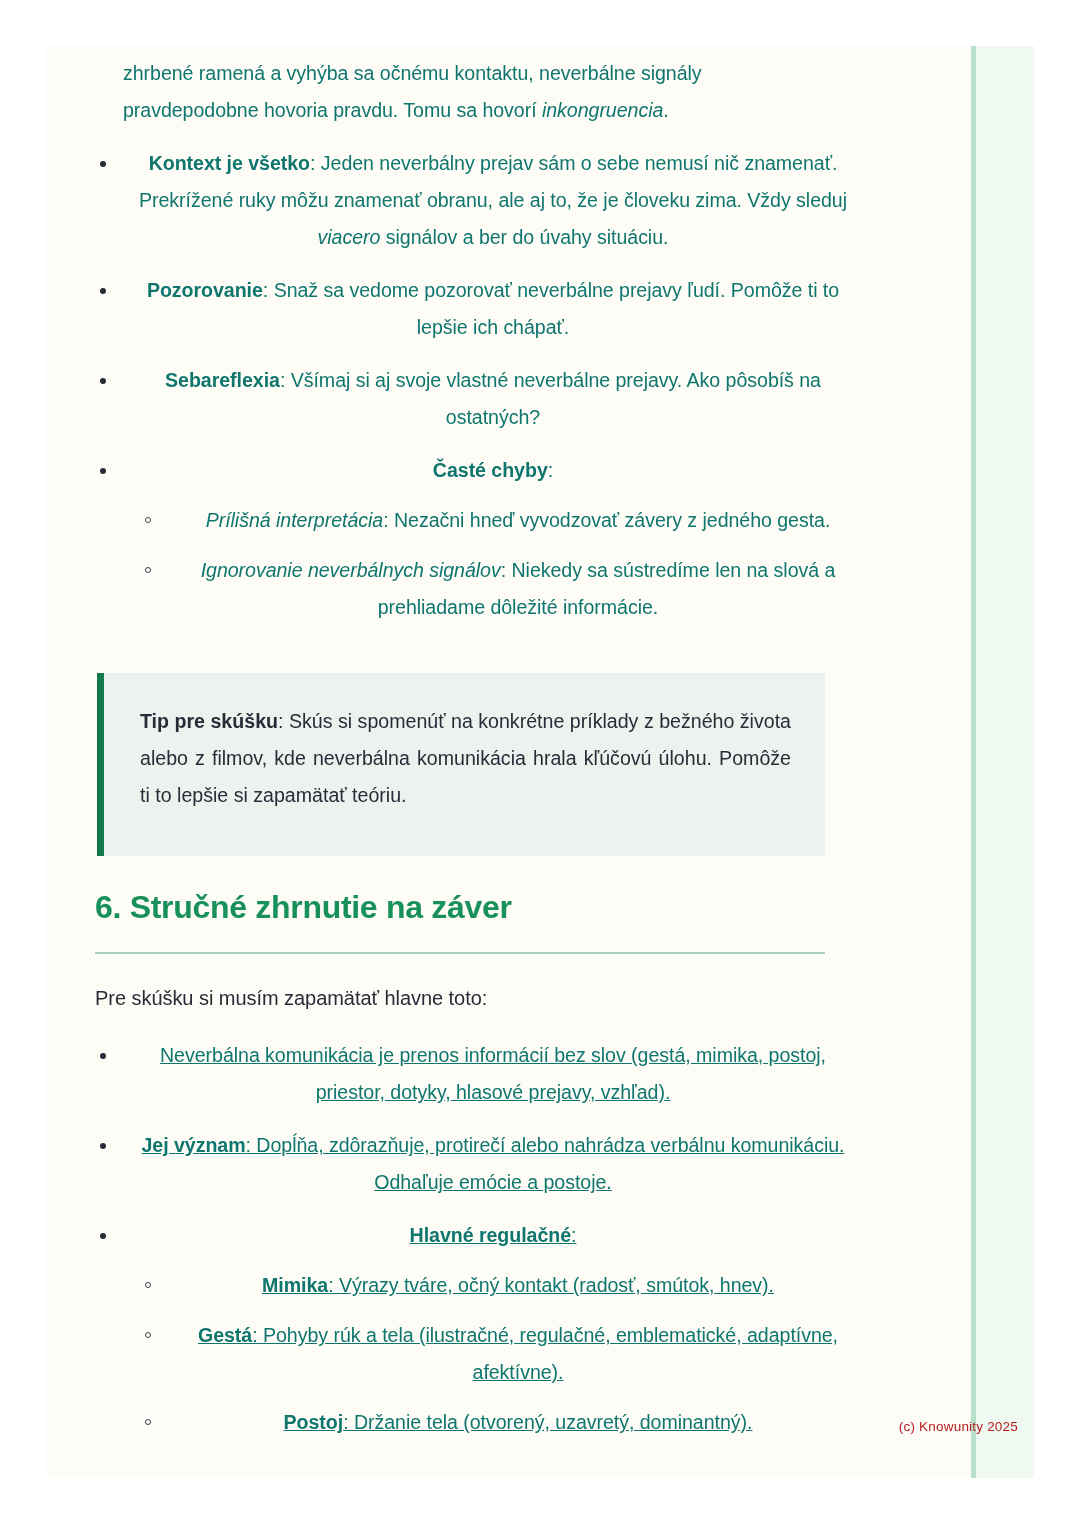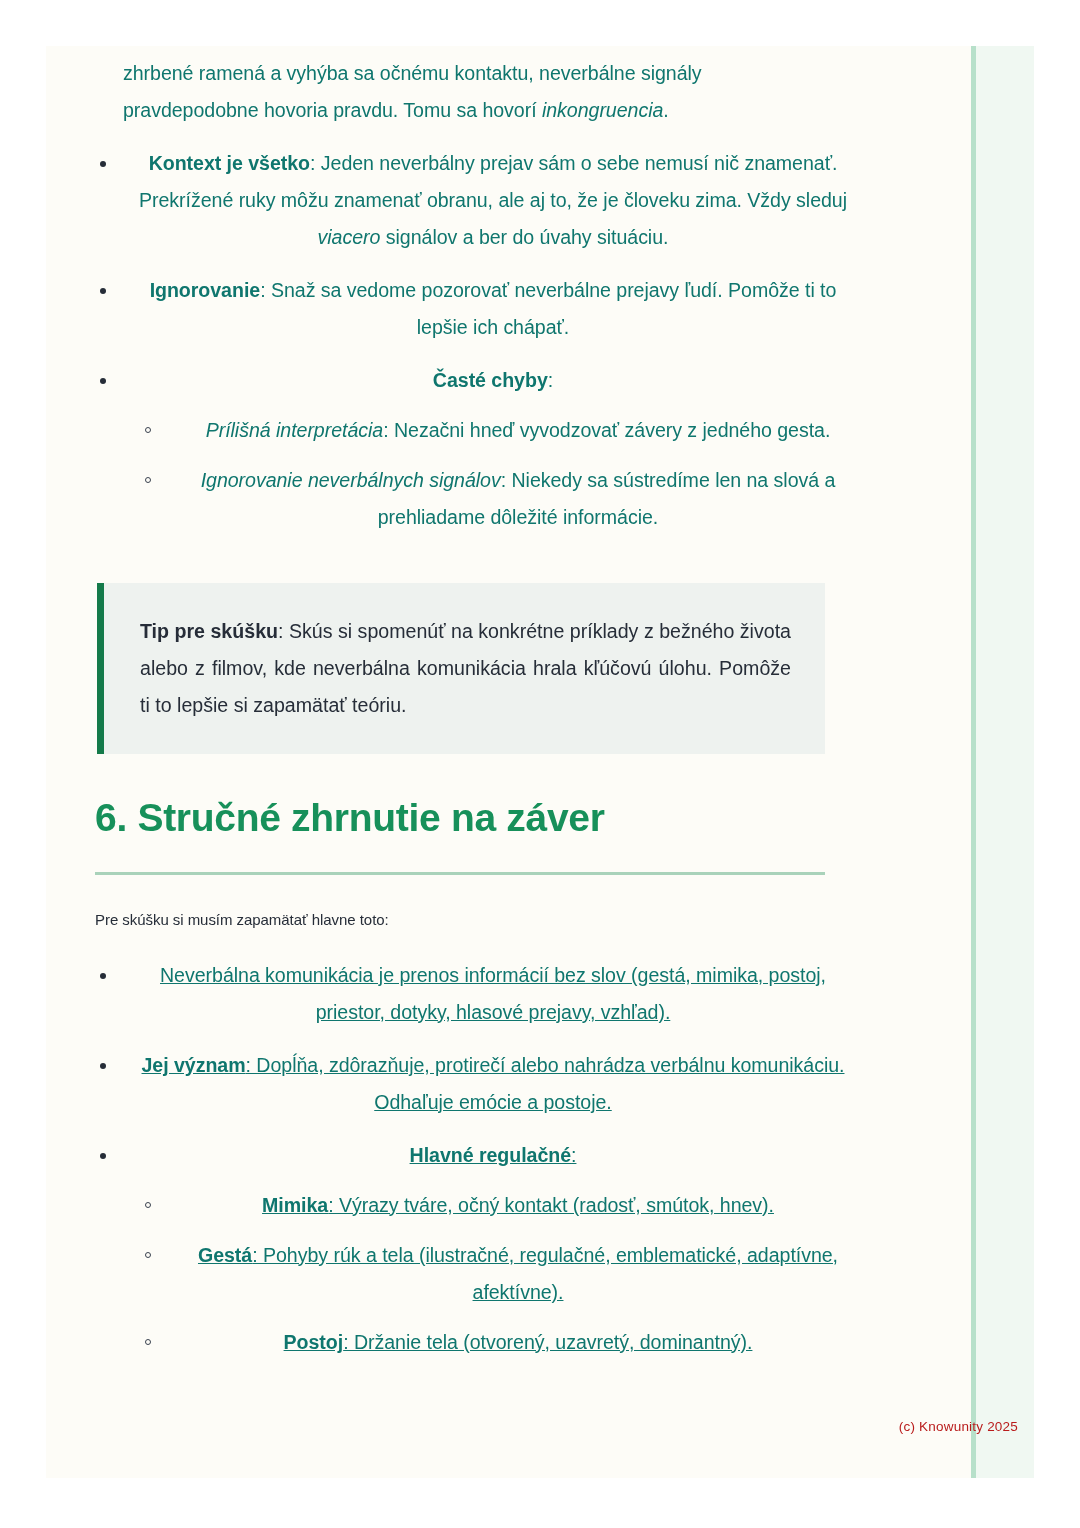--- a/index.html
+++ b/index.html
@@ -118,52 +118,52 @@
   i, .i { font-style: italic; }
 
   
   #tip-box {
     margin-top: 47px;
     margin-left: 8px;
     width: 728px;
     background: #eef2ef;
     border-left: 7px solid #147a4a;
     box-sizing: border-box;
-    padding: 30px 34px 30px 36px;
+    padding: 30px 34px 42px 36px;
   }
   #tip-box p {
     margin: 0;
     text-align: justify;
     font-size: 19.6px;
     line-height: 37px;
     color: #262d38;
   }
 
   
   #section-heading {
-    margin-top: 43px;
+    margin-top: 34px;
     margin-left: 6px;
     color: #17905a;
-    font-size: 39px;
+    font-size: 32px;
     font-weight: bold;
     letter-spacing: -0.3px;
     line-height: 1.1;
   }
   #heading-rule {
     margin-top: 17px;
     margin-left: 6px;
     width: 730px;
     height: 2.5px;
     background: #a9d2ba;
   }
 
   #intro-line {
     margin-top: 26px;
     margin-left: 6px;
-    font-size: 15px;
+    font-size: 20px;
     line-height: 37px;
     color: #262d38;
   }
 
   #summary-list { margin-top: 19px; text-decoration: underline; }
 
   #watermark {
     position: absolute;
     right: 16px;
     bottom: 44px;
@@ -187,23 +187,26 @@
       <span>zhrbené ramená a vyhýba sa očnému kontaktu, neverbálne signály pravdepodobne hovoria pravdu. Tomu sa hovorí </span><i>inkongruencia</i><span>.</span>
     </p>
 
     <ul class="lvl1 doc-text" id="tips-list">
 
       <li>
         <b>Kontext je všetko</b><span>: Jeden neverbálny prejav sám o sebe nemusí nič znamenať. Prekrížené ruky môžu znamenať obranu, ale aj to, že je človeku zima. Vždy sleduj </span><i>viacero</i><span> signálov a ber do úvahy situáciu.</span>
       </li>
 
       <li>
-        <b>Ignorovanie</b><span>: Snaž sa vedome pozorovať neverbálne prejavy ľudí. Pomôže ti to lepšie ich chápať.</span>
-      </li>
-
+        <b>Pozorovanie</b><span>: Snaž sa vedome pozorovať neverbálne prejavy ľudí. Pomôže ti to lepšie ich chápať.</span>
+      </li>
+
+      <li>
+        <b>Sebareflexia</b><span>: Všímaj si aj svoje vlastné neverbálne prejavy. Ako pôsobíš na ostatných?</span>
+      </li>
 
       <li>
         <b>Časté chyby</b><span>:</span>
         <ul class="lvl2">
           <li>
             <i>Prílišná interpretácia</i><span>: Nezačni hneď vyvodzovať závery z jedného gesta.</span>
           </li>
           <li>
             <i>Ignorovanie neverbálnych signálov</i><span>: Niekedy sa sústredíme len na slová a prehliadame dôležité informácie.</span>
           </li>

